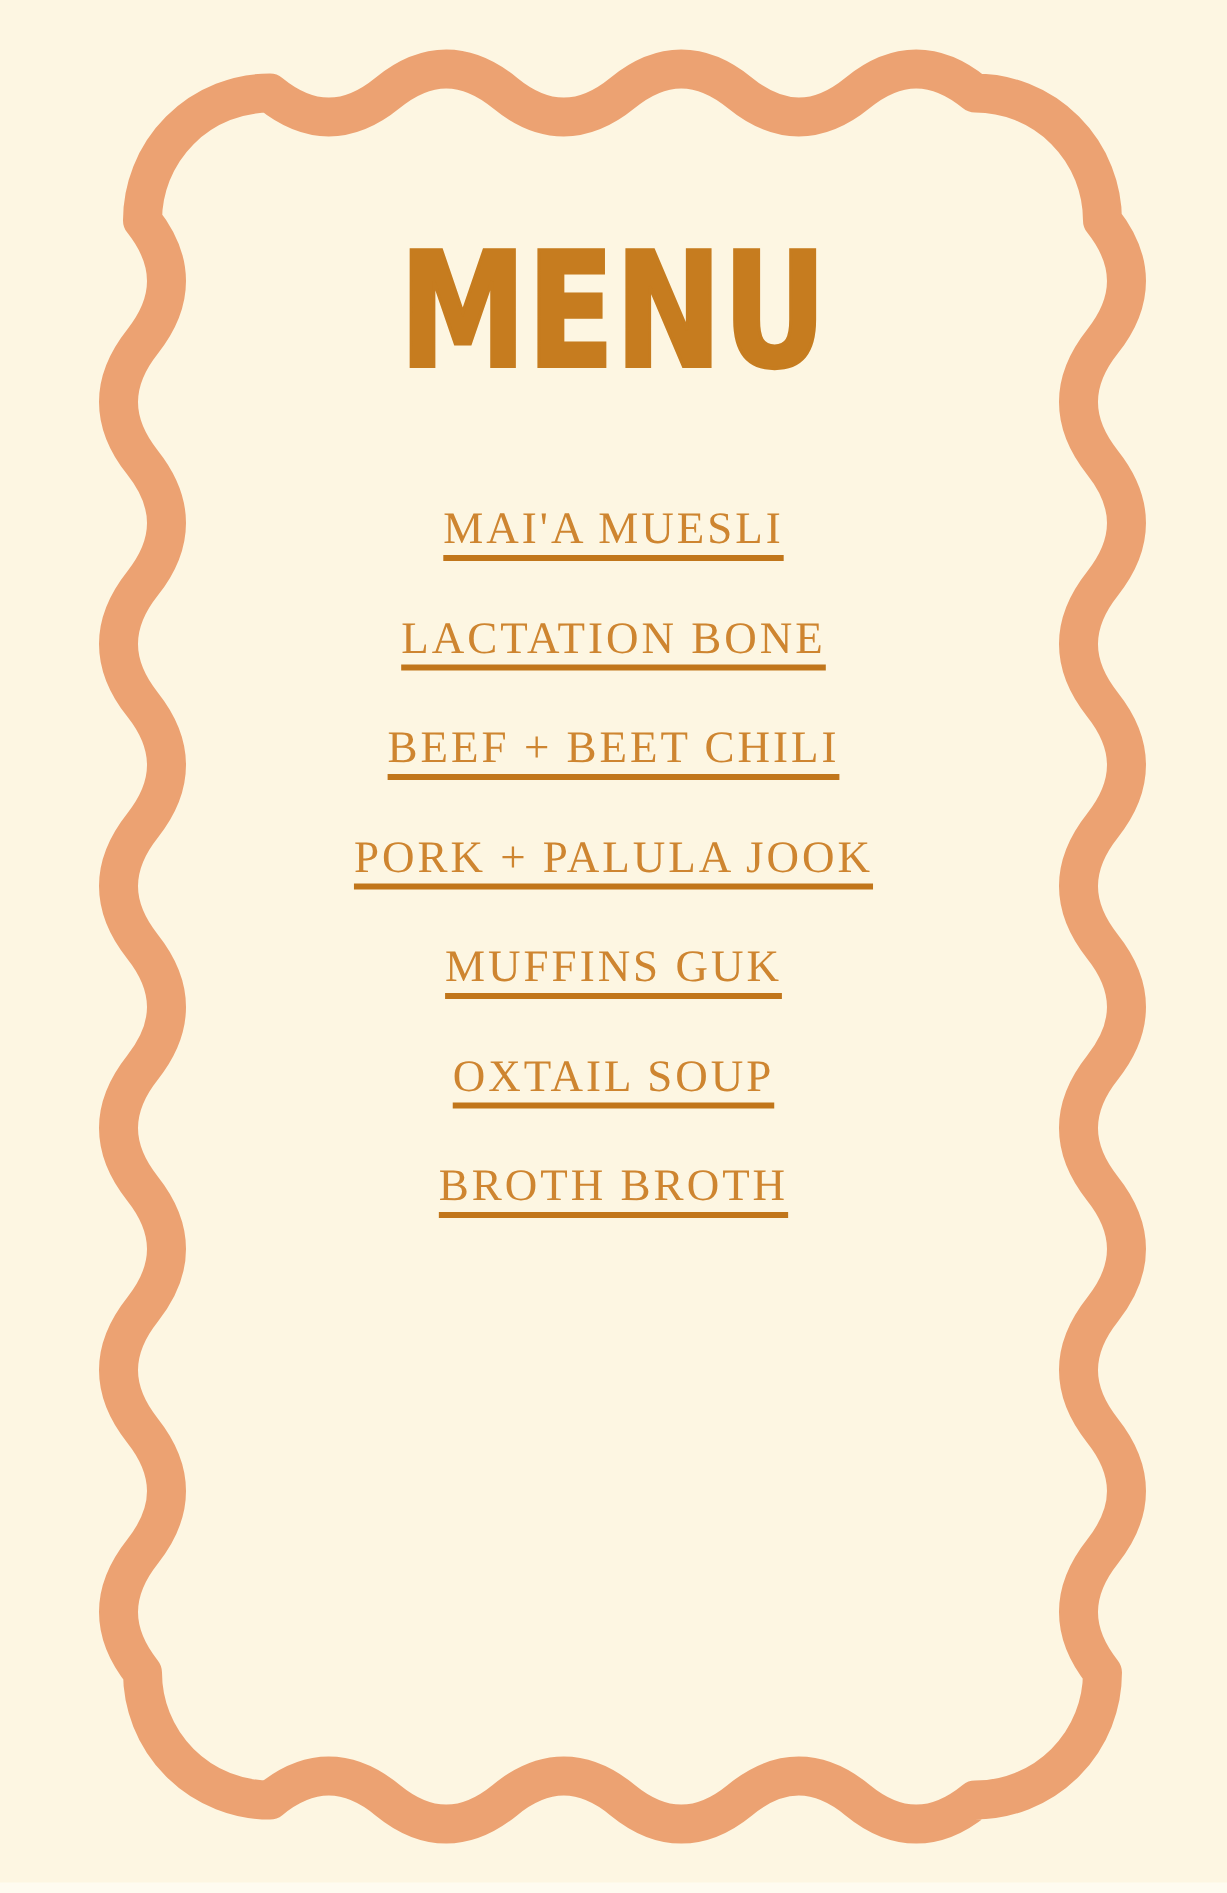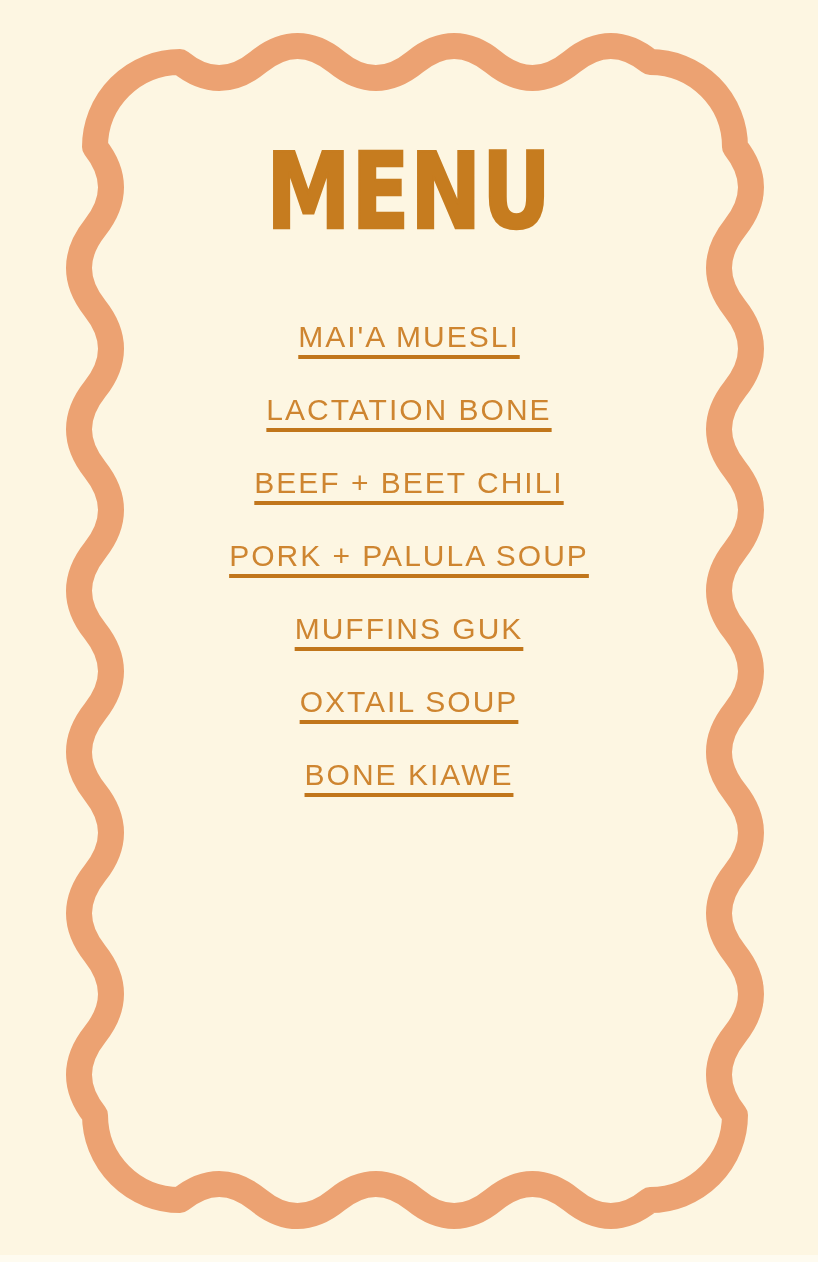--- a/index.html
+++ b/index.html
@@ -31,21 +31,21 @@
   .wavy-border path {
     fill: none;
     stroke: var(--border);
     stroke-width: 26;
     stroke-linecap: round;
     stroke-linejoin: round;
   }
 
   .content {
     position: absolute;
-    top: 0; left: 0;
+    top: 16px; left: 0;
     width: 100%;
     text-align: center;
   }
 
   .menu-title {
     margin-top: 138px;
     font-family: "DejaVu Sans", sans-serif;
     font-weight: bold;
     font-size: 106px;
     line-height: 108px;
@@ -53,20 +53,21 @@
     -webkit-text-stroke: 2.5px var(--title);
     letter-spacing: 1px;
     transform: scaleX(0.8);
     transform-origin: 50% 50%;
   }
 
   .menu-items {
     list-style: none;
     margin: 72px auto 0 auto;
     max-width: 600px;
+    font-family: Liberation Serif, serif;
   }
 
   .menu-item {
     margin-bottom: 30px;
     line-height: 38px;
   }
 
   .menu-item a {
     font-size: 30px;
     letter-spacing: 2px;
@@ -117,29 +118,29 @@
         <li class="menu-item">
         <a>MAI'A MUESLI</a>
       </li>
         <li class="menu-item">
         <a>LACTATION BONE</a>
       </li>
         <li class="menu-item">
         <a>BEEF + BEET CHILI</a>
       </li>
         <li class="menu-item">
-        <a>PORK + PALULA SOUP</a>
+        <a>PORK + PALULA JOOK</a>
       </li>
         <li class="menu-item">
         <a>MUFFINS GUK</a>
       </li>
         <li class="menu-item">
         <a>OXTAIL SOUP</a>
       </li>
         <li class="menu-item">
-        <a>BONE KIAWE</a>
+        <a>BROTH BROTH</a>
       </li>
       </ul>
 
   </div>
 
   <div class="page-bottom-edge"></div>
 </div>
 
 </body></html>

